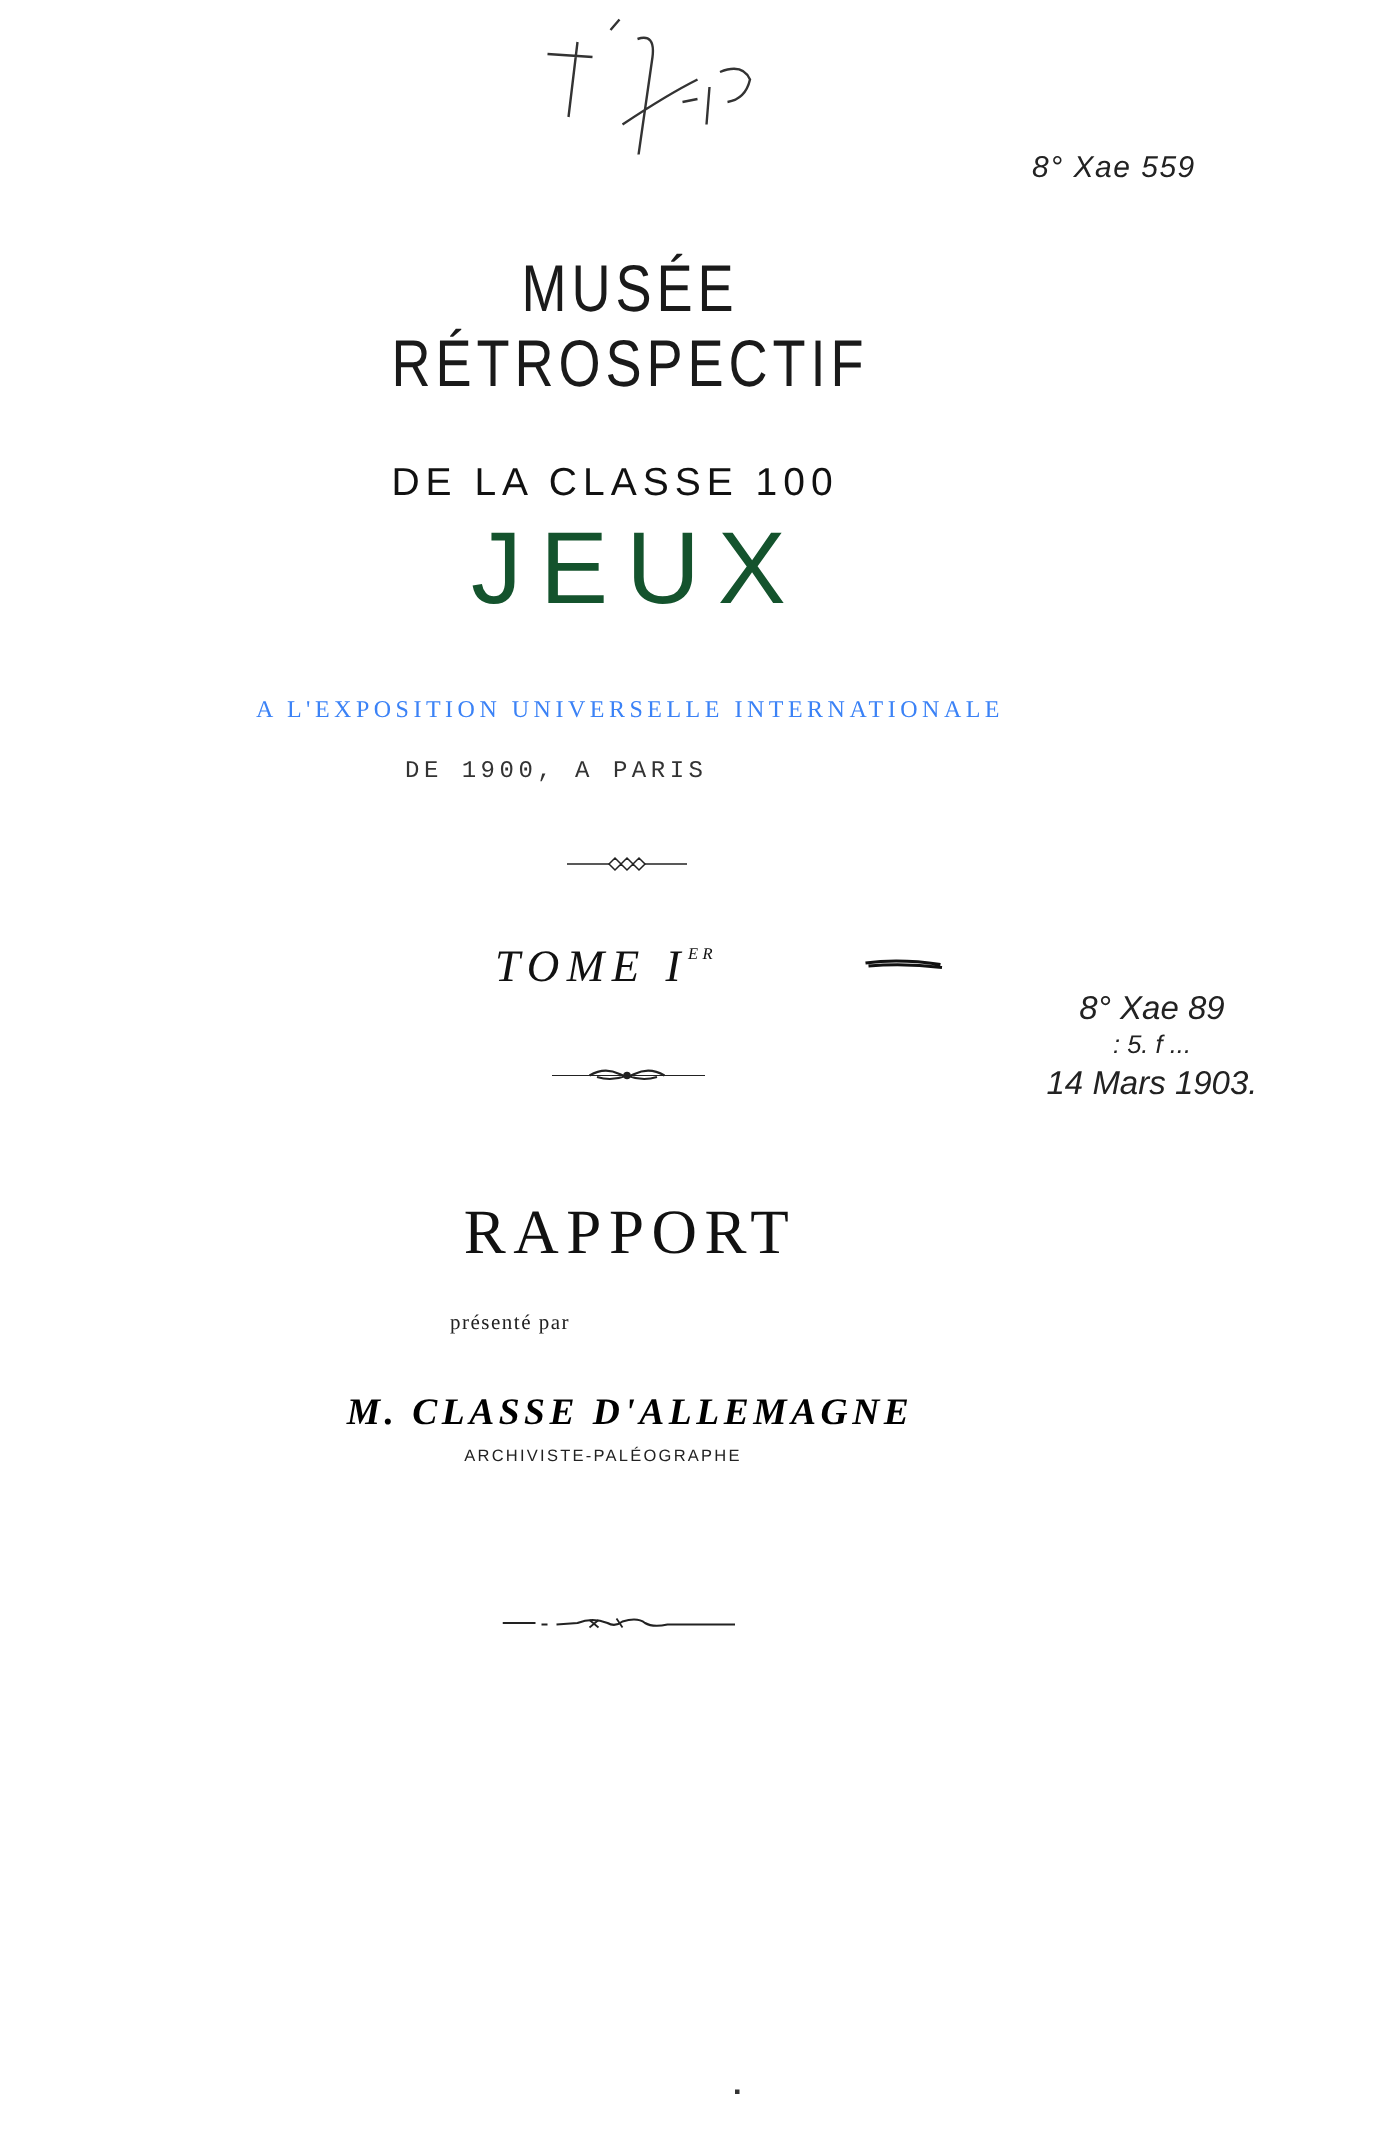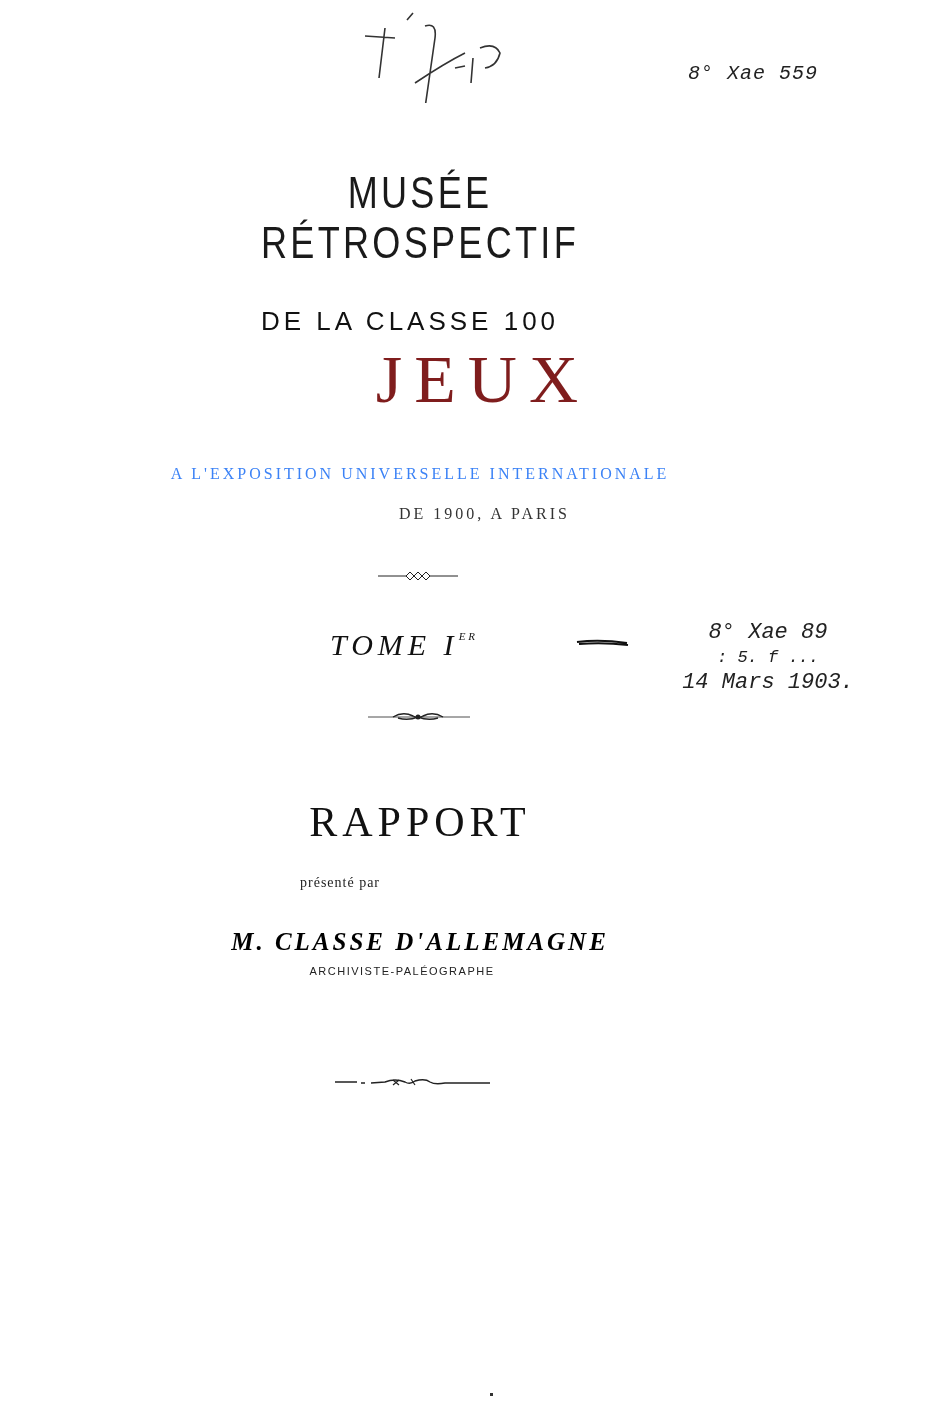--- a/index.html
+++ b/index.html
@@ -10,57 +10,58 @@
     body {
       width: 927px;
       height: 1421px;
       position: relative;
       overflow: hidden;
       color: #111;
     }
     .abs { position: absolute; }
 
     .hand {
-      font-family: Liberation Mono, monospace;
+      font-family: Liberation Sans, sans-serif;
       font-style: italic;
       color: #222;
+      margin-top: 39px;
     }
 
     #top-scribble { left: 355px; top: 8px; width: 160px; height: 95px; }
     #shelfmark-top { left: 688px; top: 62px; font-size: 20px; letter-spacing: 1px; }
 
     #title-main {
       top: 168px; left: 170px; width: 500px; text-align: center;
       font-family: "Liberation Sans Narrow", "Liberation Sans", sans-serif;
       font-size: 44px; letter-spacing: 4px; font-weight: normal;
       transform: scaleX(0.82); transform-origin: center;
       color: #1a1a1a;
     }
     #title-class {
       top: 262px; left: 200px; width: 420px; text-align: center;
       font-family: Liberation Sans, sans-serif;
       font-size: 26px; letter-spacing: 4px; font-weight: normal;
       color: #111;
       margin-top: 44px;
     }
     #title-jeux {
-      top: 340px; left: 260px; width: 330px; text-align: right;
-      font-family: Liberation Serif, serif;
+      top: 340px; left: 260px; width: 330px; text-align: center;
+      font-family: Liberation Sans, sans-serif;
       font-size: 68px; letter-spacing: 12px;
-      color: #7f1d1d;
+      color: #14532d;
     }
     #expo-line1 {
       top: 465px; left: 135px; width: 570px; text-align: center;
       font-family: "Liberation Serif", serif;
       font-size: 16px; letter-spacing: 3px;
       color: #3b82f6;
     }
     #expo-line2 {
-      top: 505px; left: 270px; width: 300px; text-align: right;
-      font-family: Liberation Serif, serif;
+      top: 505px; left: 270px; width: 300px; text-align: left;
+      font-family: Liberation Mono, monospace;
       font-size: 16px; letter-spacing: 3px;
       color: #333;
     }
     .ornament { position: absolute; }
     #orn1 { left: 378px; top: 570px; width: 80px; height: 12px; }
     #tome {
       top: 628px; left: 330px; width: 200px;
       font-family: "Liberation Serif", serif; font-style: italic;
       font-size: 30px; letter-spacing: 5px; color: #111;
     }

